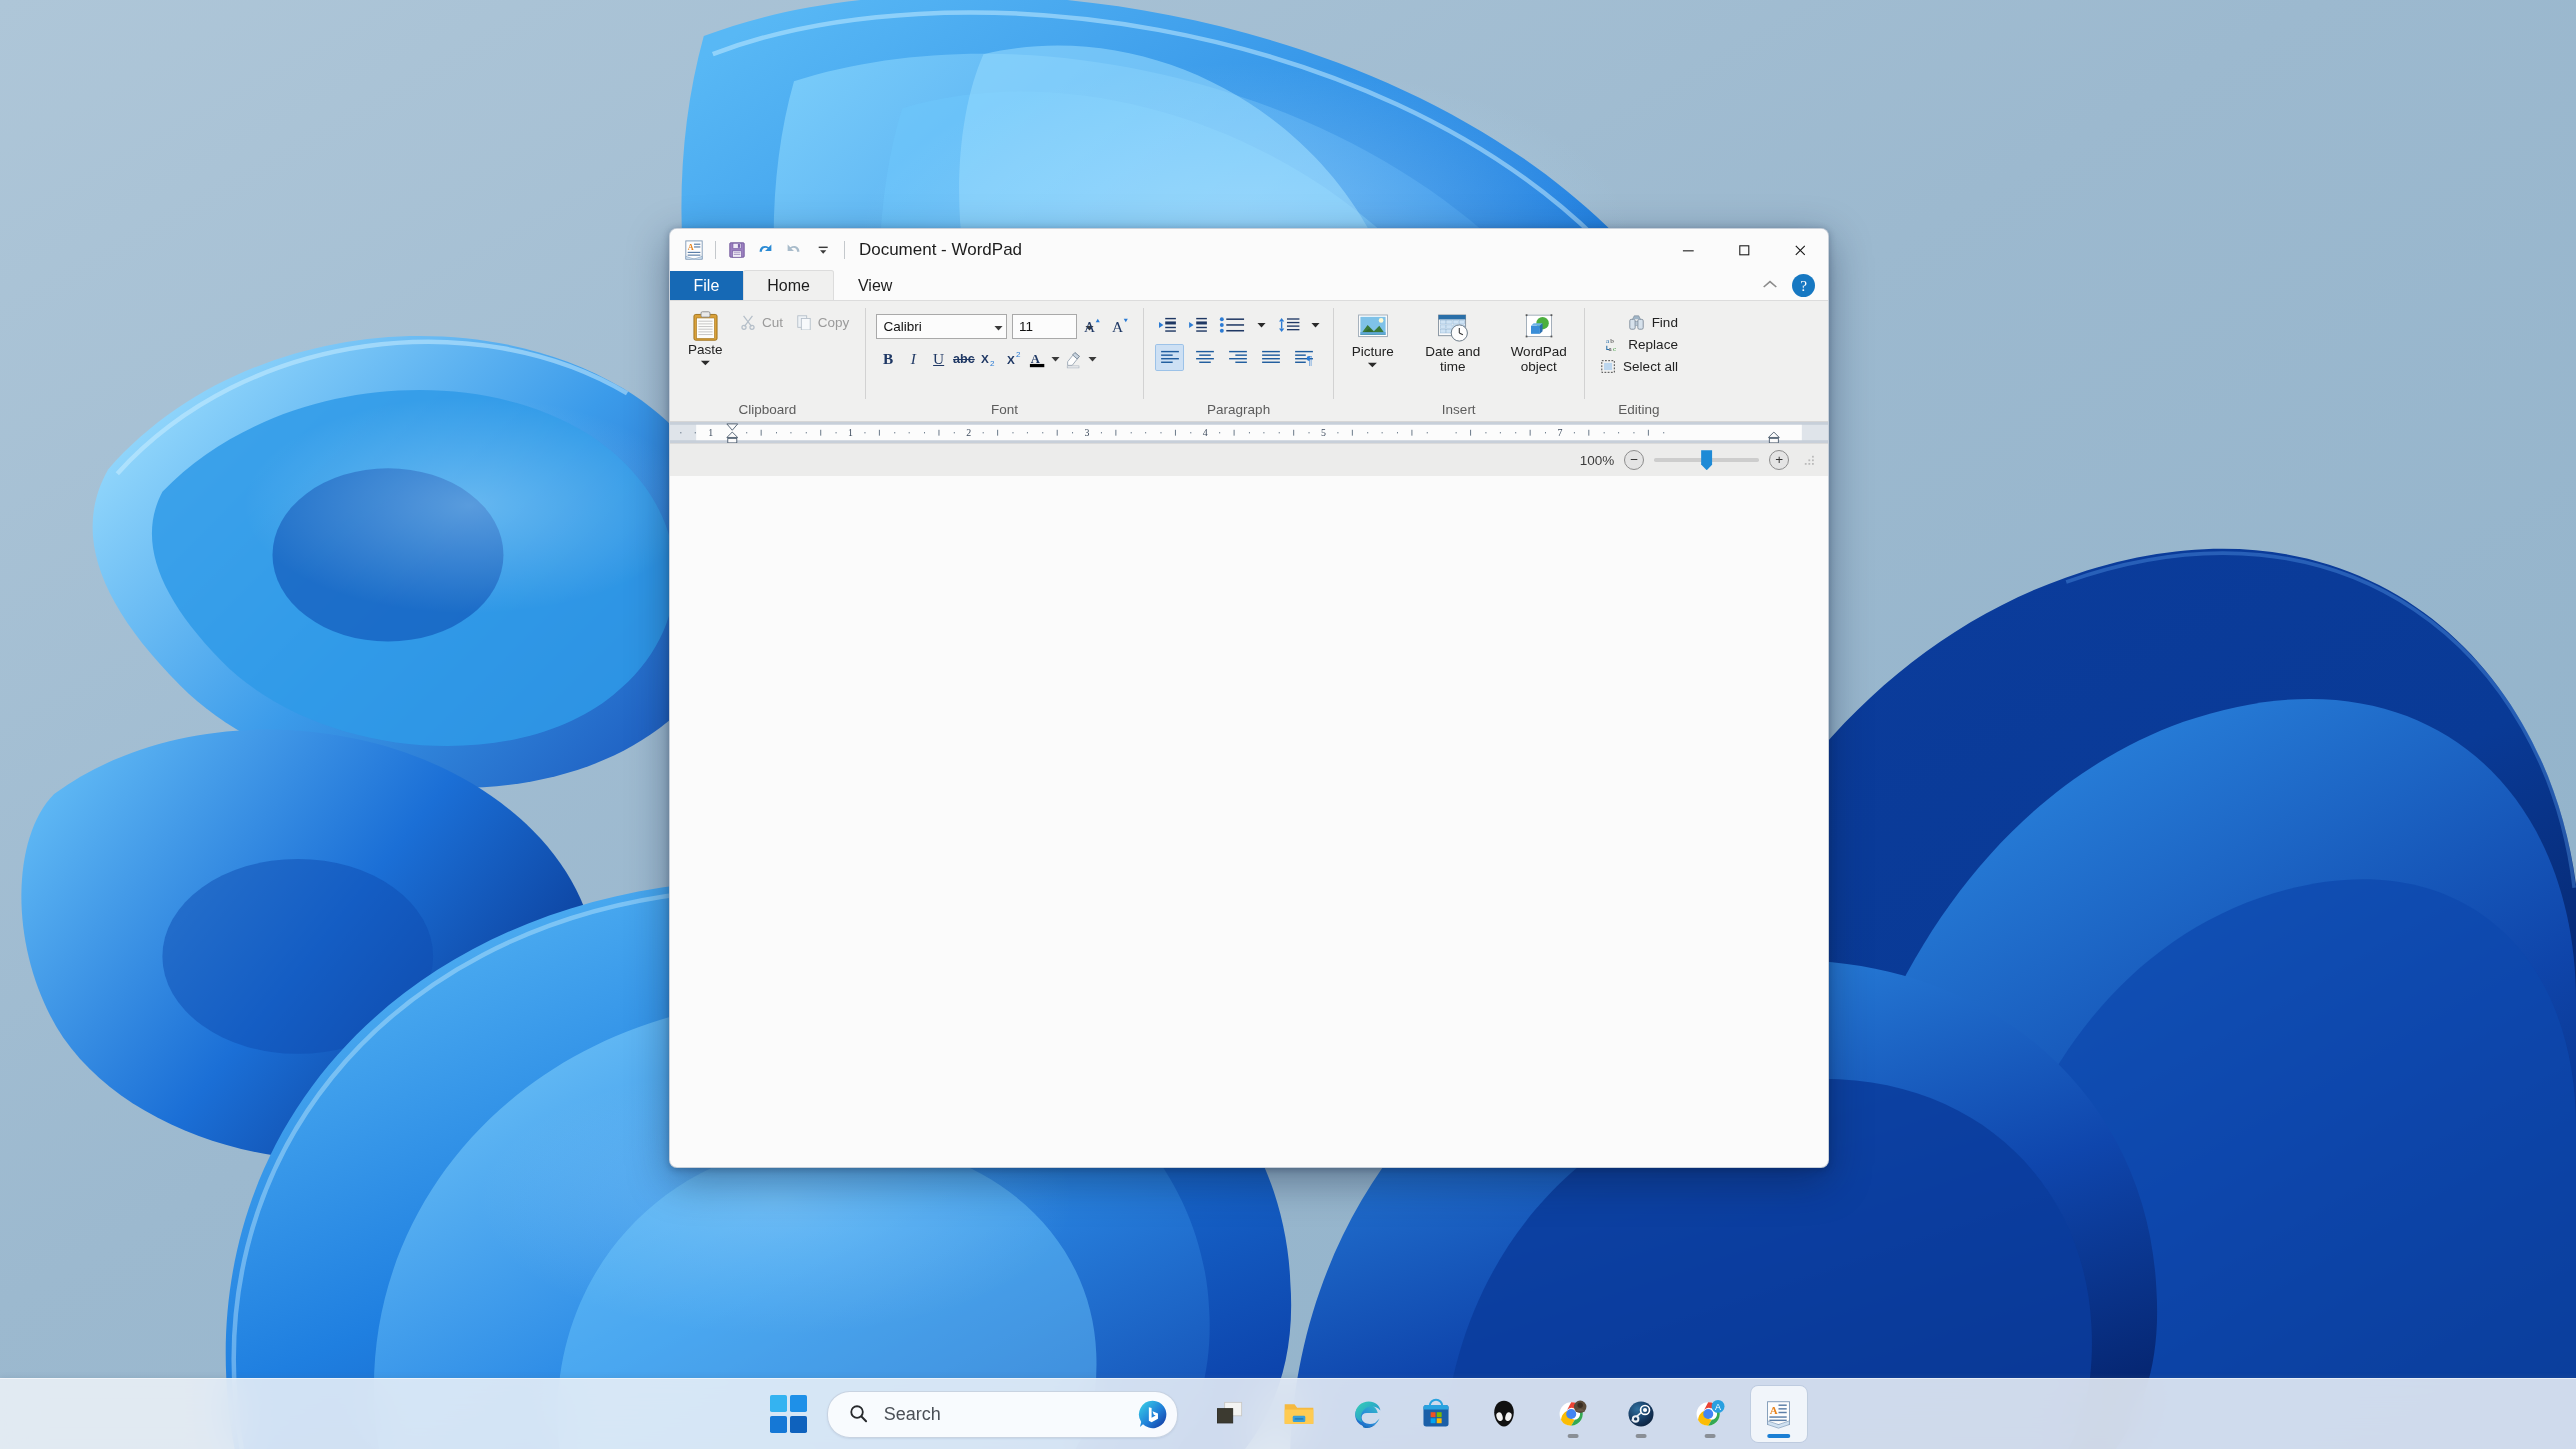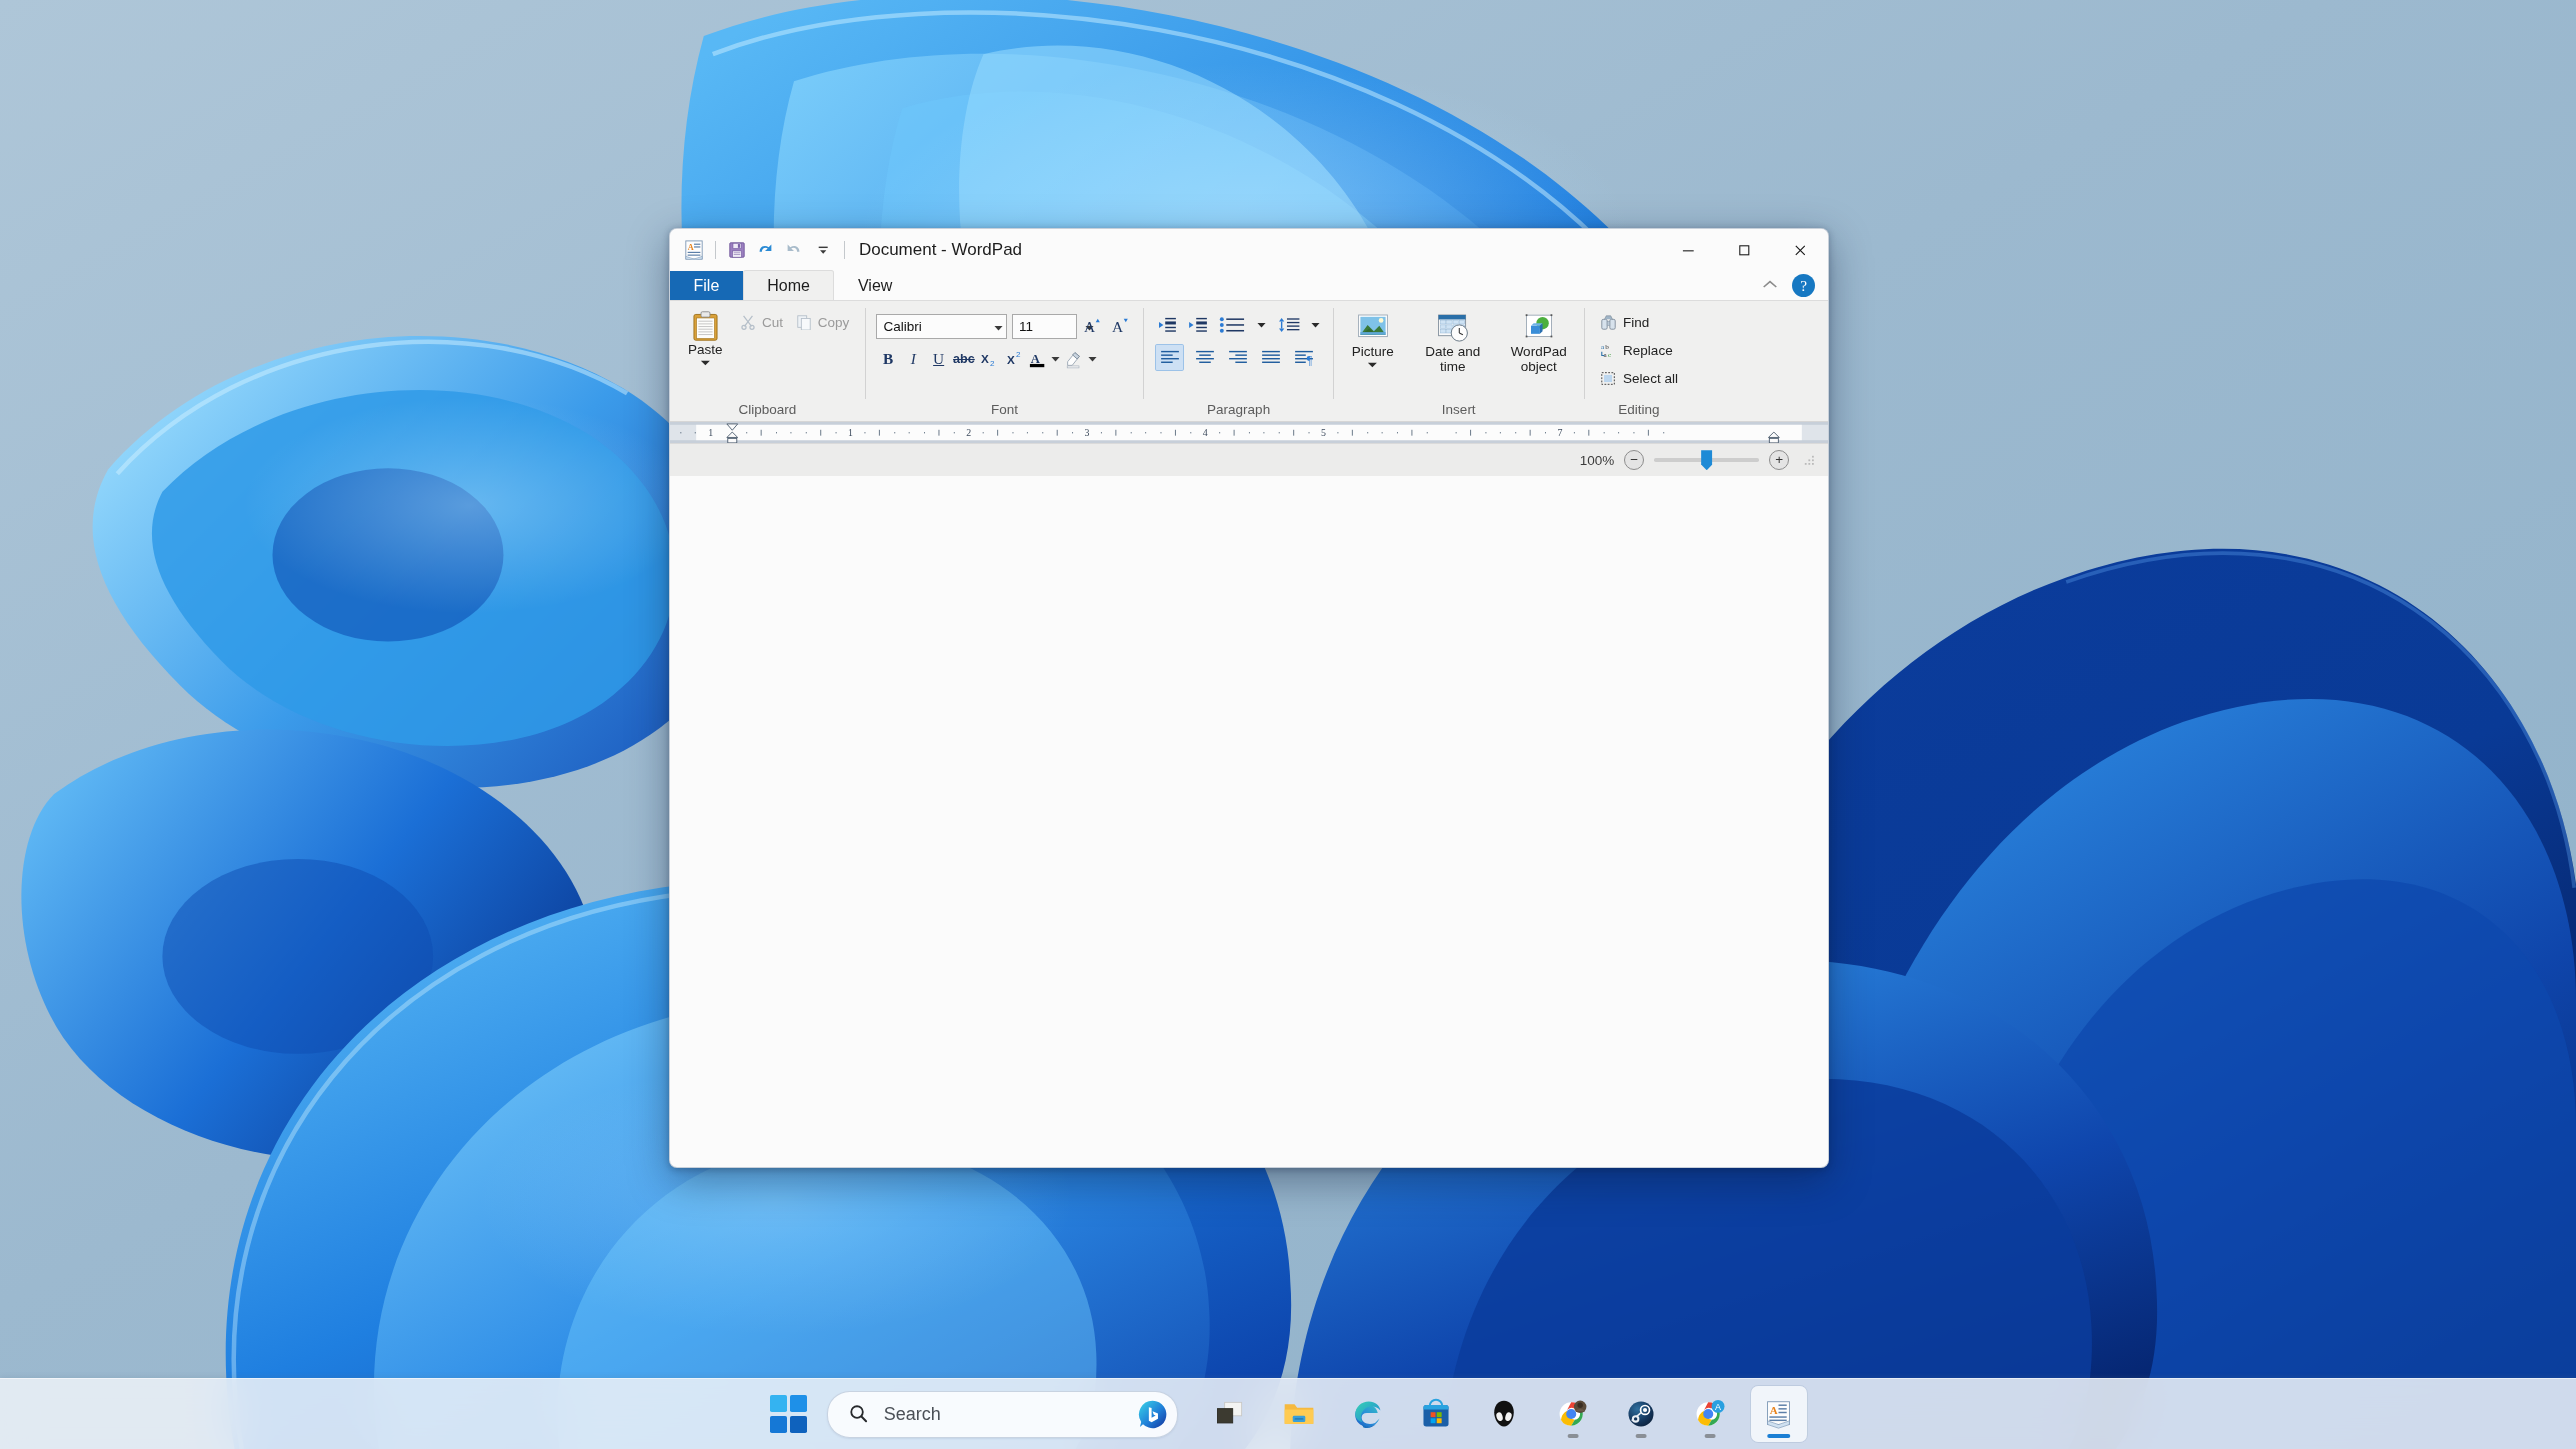--- a/index.html
+++ b/index.html
@@ -565,21 +565,21 @@
               </g>
             </svg>
             <span class="lbl">WordPad object</span>
           </div>
         </div>
         <div class="grp-label">Insert</div>
       </div>
       <div class="grp-sep"></div>
 
       <div class="grp">
-        <div class="grp-body" style="flex-direction:column;align-items:flex-start;padding-top:8px;gap:7px;">
+        <div class="grp-body" style="flex-direction:column;align-items:flex-end;padding-top:8px;gap:1px;">
           <div class="smallrow on">
             <svg width="17" height="17" viewBox="0 0 19 19">
               <rect x="2" y="6" width="6" height="11" rx="1.6" fill="#d7e2ec" stroke="#7d8b99"></rect>
               <rect x="11" y="6" width="6" height="11" rx="1.6" fill="#d7e2ec" stroke="#7d8b99"></rect>
               <path d="M5 6 L7 2 L12 2 L14 6" fill="#9fb4c6" stroke="#7d8b99" stroke-width="0.7"></path>
               <rect x="8" y="8" width="3" height="5" fill="#b9c8d6" stroke="#7d8b99" stroke-width="0.5"></rect>
             </svg>
             <span>Find</span>
           </div>
           <div class="smallrow on">

